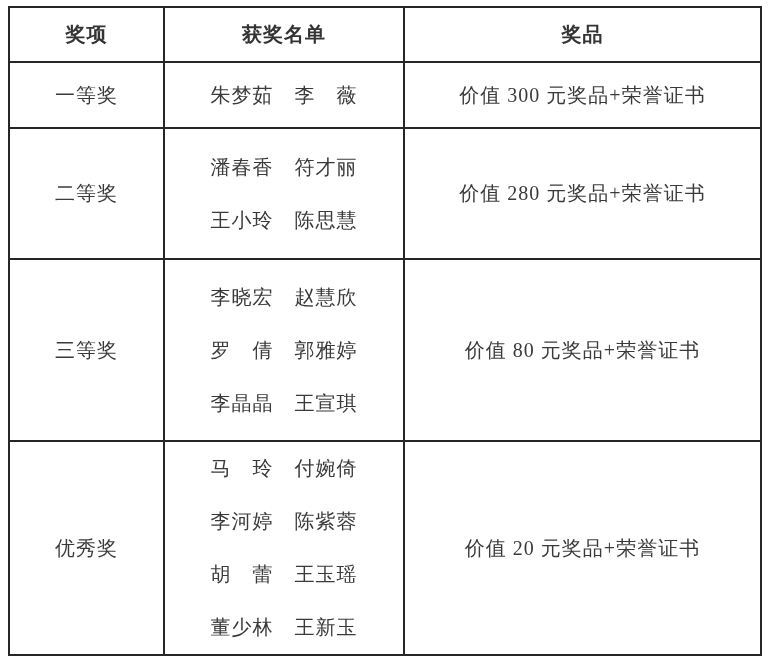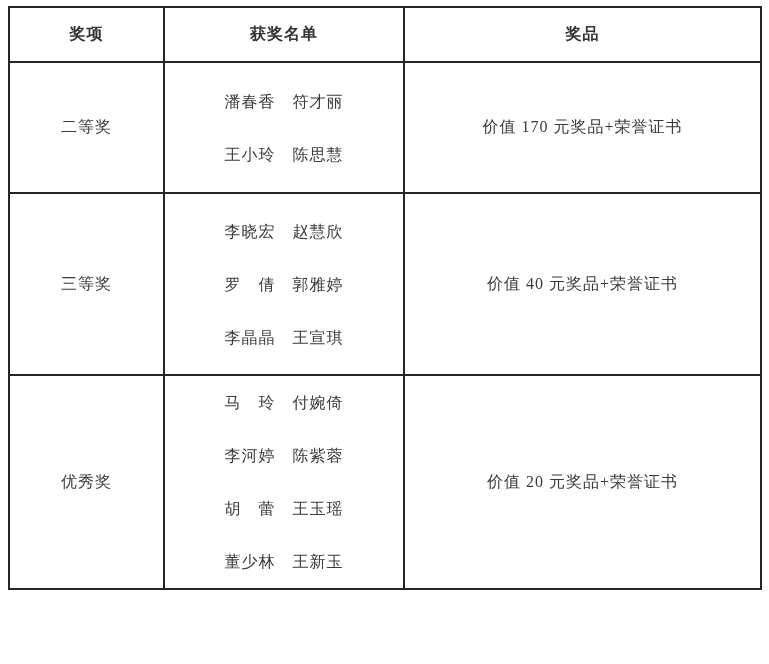--- a/index.html
+++ b/index.html
@@ -26,21 +26,21 @@
     background: #ffffff;
   }
   table.awards col.c1 { width: 155px; }
   table.awards col.c2 { width: 240px; }
   table.awards col.c3 { width: 357px; }
   table.awards td, table.awards th {
     border: 2px solid #262626;
     text-align: center;
     vertical-align: middle;
     color: #3a3a3a;
-    font-size: 16px;
+    font-size: 20px;
     font-weight: normal;
     letter-spacing: 1px;
     padding: 0;
   }
   table.awards thead th {
     font-weight: bold;
     color: #333333;
     height: 55px;
   }
   tr.row-1 { height: 66px; }
@@ -66,43 +66,54 @@
         <col class="c3">
     </colgroup>
     <thead>
       <tr>
         <th>奖项</th>
         <th>获奖名单</th>
         <th>奖品</th>
       </tr>
     </thead>
     <tbody>
+      <tr class="row-1">
+        <td>
+          <span class="award-text">一等奖</span>
+        </td>
+        <td>
+          <div class="name-line">朱梦茹　李　薇</div>
+        </td>
+        <td>
+          <span class="prize-text">价值 300 元奖品+荣誉证书</span>
+        </td>
+      </tr>
       <tr class="row-2">
         <td>
           <span class="award-text">二等奖</span>
         </td>
         <td>
           <div class="name-line">潘春香　符才丽</div>
           <div class="name-line">王小玲　陈思慧</div>
         </td>
         <td>
-          <span class="prize-text">价值 170 元奖品+荣誉证书</span>
+          <span class="prize-text">价值 280 元奖品+荣誉证书</span>
         </td>
       </tr>
       <tr class="row-3">
         <td>
           <span class="award-text">三等奖</span>
         </td>
         <td>
           <div class="name-line">李晓宏　赵慧欣</div>
           <div class="name-line">罗　倩　郭雅婷</div>
           <div class="name-line">李晶晶　王宣琪</div>
         </td>
         <td>
-          <span class="prize-text">价值 40 元奖品+荣誉证书</span>
+          <span class="prize-text">价值 80 元奖品+荣誉证书</span>
         </td>
       </tr>
       <tr class="row-4">
         <td>
           <span class="award-text">优秀奖</span>
         </td>
         <td>
           <div class="name-line">马　玲　付婉倚</div>
           <div class="name-line">李河婷　陈紫蓉</div>
           <div class="name-line">胡　蕾　王玉瑶</div>

